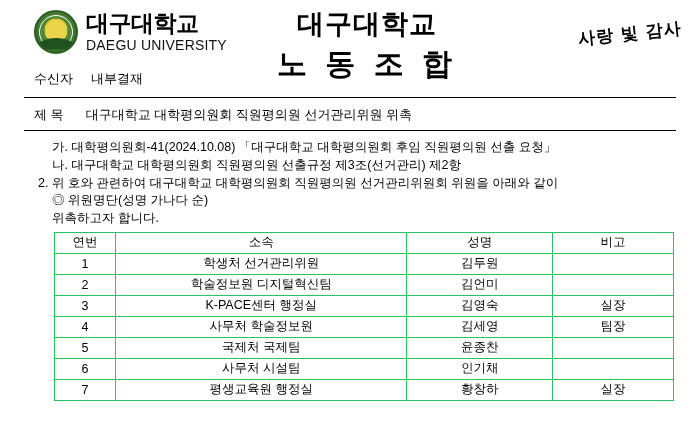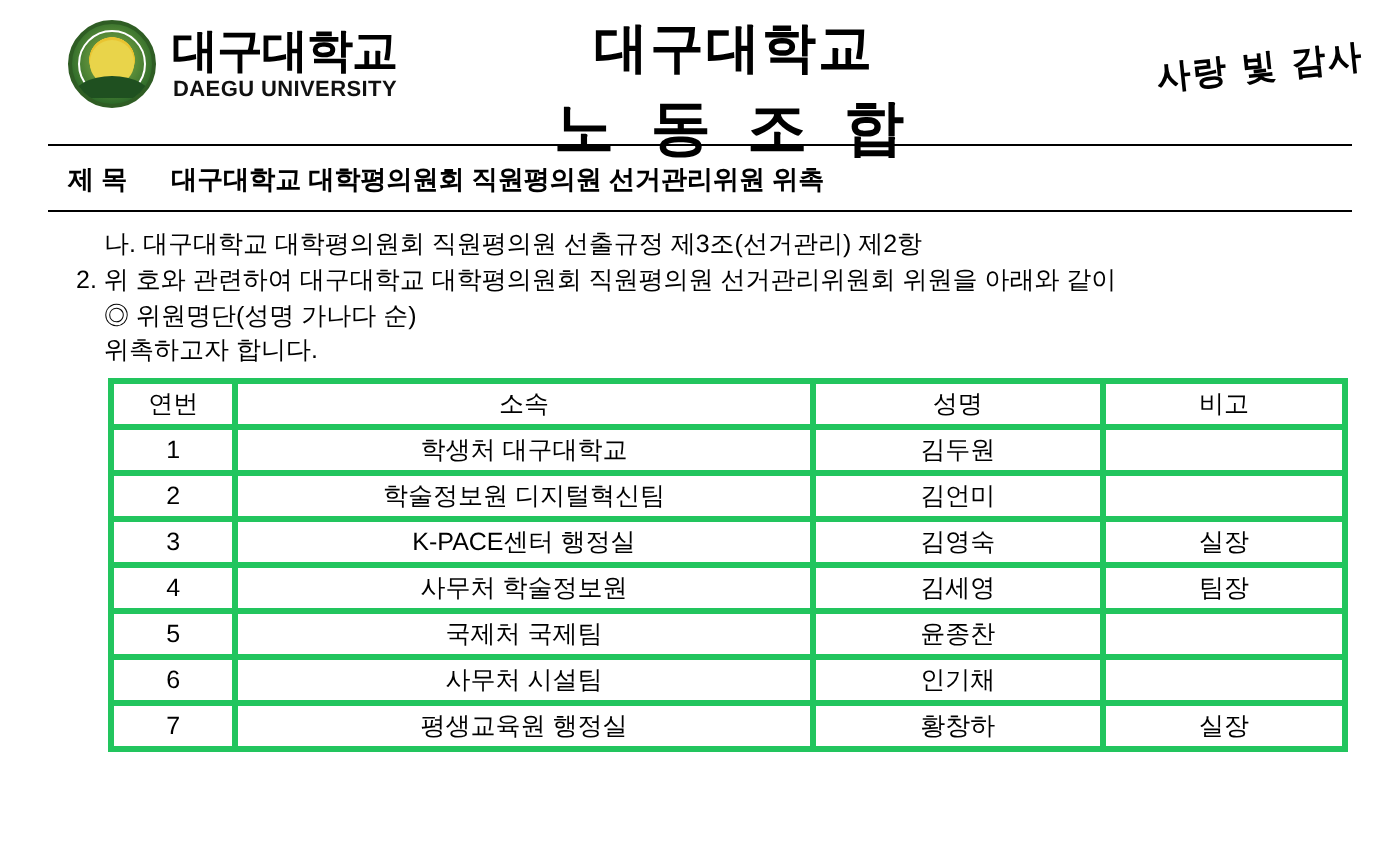--- a/index.html
+++ b/index.html
@@ -77,22 +77,22 @@
   .uni-names {
     margin-left: 8px;
     line-height: 1.0;
   }
   .uni-kr {
     font-size: 23px;
     font-weight: bold;
     letter-spacing: -0.5px;
   }
   .uni-en {
-    font-size: 11px;
-    font-weight: bold;
+    font-size: 14px;
+    font-weight: normal;
     letter-spacing: 0.2px;
     margin-top: 3px;
     color: #111;
     text-align: right;
   }
   .title-block {
     position: absolute;
     left: 252px;
     top: 6px;
     text-align: center;
@@ -136,21 +136,20 @@
   }
   .hr-line {
     border: 0;
     border-top: 1px solid #000;
     margin: 4px 24px 0 24px;
   }
   .subject {
     padding-left: 34px;
     font-size: 13px;
     margin-top: 8px;
-    font-weight: bold;
   }
   .subject .label-gap {
     display: inline-block;
     width: 22px;
   }
   .hr-line2 {
     border: 0;
     border-top: 1px solid #000;
     margin: 6px 24px 0 24px;
   }
@@ -171,21 +170,21 @@
     padding-right: 26px;
     margin-top: 4px;
   }
   table.members {
     border-collapse: collapse;
     width: 620px;
     font-size: 12.5px;
   }
   table.members th,
   table.members td {
-    border: 3px solid #22c55e;
+    border: 1px solid #22c55e;
     height: 20px;
     text-align: center;
     padding: 0;
     font-weight: normal;
   }
   table.members th {
     font-weight: normal;
   }
   .col-no    { width: 62px; }
   .col-dept  { width: 300px; }
@@ -208,31 +207,35 @@
       </div>
     </div>
     <div class="title-block">
       <div class="title-line1">대구대학교</div>
       <div class="title-line2">노 동 조 합</div>
     </div>
     <div class="slogan">사랑 빛 감사</div>
   </div>
 
   <div class="meta">
+    <div class="meta-row">
+      <span>수신자</span><span class="gap"></span><span>내부결재</span>
+    </div>
   </div>
 
   <hr class="hr-line">
 
   <div class="subject">
     <span>제  목</span><span class="label-gap"></span><span>대구대학교 대학평의원회 직원평의원 선거관리위원 위촉</span>
   </div>
 
   <hr class="hr-line2">
 
   <div class="body-text">
+    <div class="ind1">가. 대학평의원회-41(2024.10.08) 「대구대학교 대학평의원회 후임 직원평의원 선출 요청」</div>
     <div class="ind1">나. 대구대학교 대학평의원회 직원평의원 선출규정 제3조(선거관리) 제2항</div>
     <div>
       <span>2.</span>
       <span>위 호와 관련하여 대구대학교 대학평의원회 직원평의원 선거관리위원회 위원을 아래와 같이</span>
     </div>
     <div class="ind3">◎ 위원명단(성명 가나다 순)</div>
     <div class="ind3">위촉하고자 합니다.</div>
   </div>
 
   <div class="table-wrap">
@@ -241,21 +244,21 @@
         <tr>
           <th class="col-no">연번</th>
           <th class="col-dept">소속</th>
           <th class="col-name">성명</th>
           <th class="col-note">비고</th>
         </tr>
       </thead>
       <tbody>
         <tr>
           <td>1</td>
-          <td>학생처 대구대학교</td>
+          <td>학생처 선거관리위원</td>
           <td>김두원</td>
           <td></td>
         </tr>
         <tr>
           <td>2</td>
           <td>학술정보원 디지털혁신팀</td>
           <td>김언미</td>
           <td></td>
         </tr>
         <tr>

